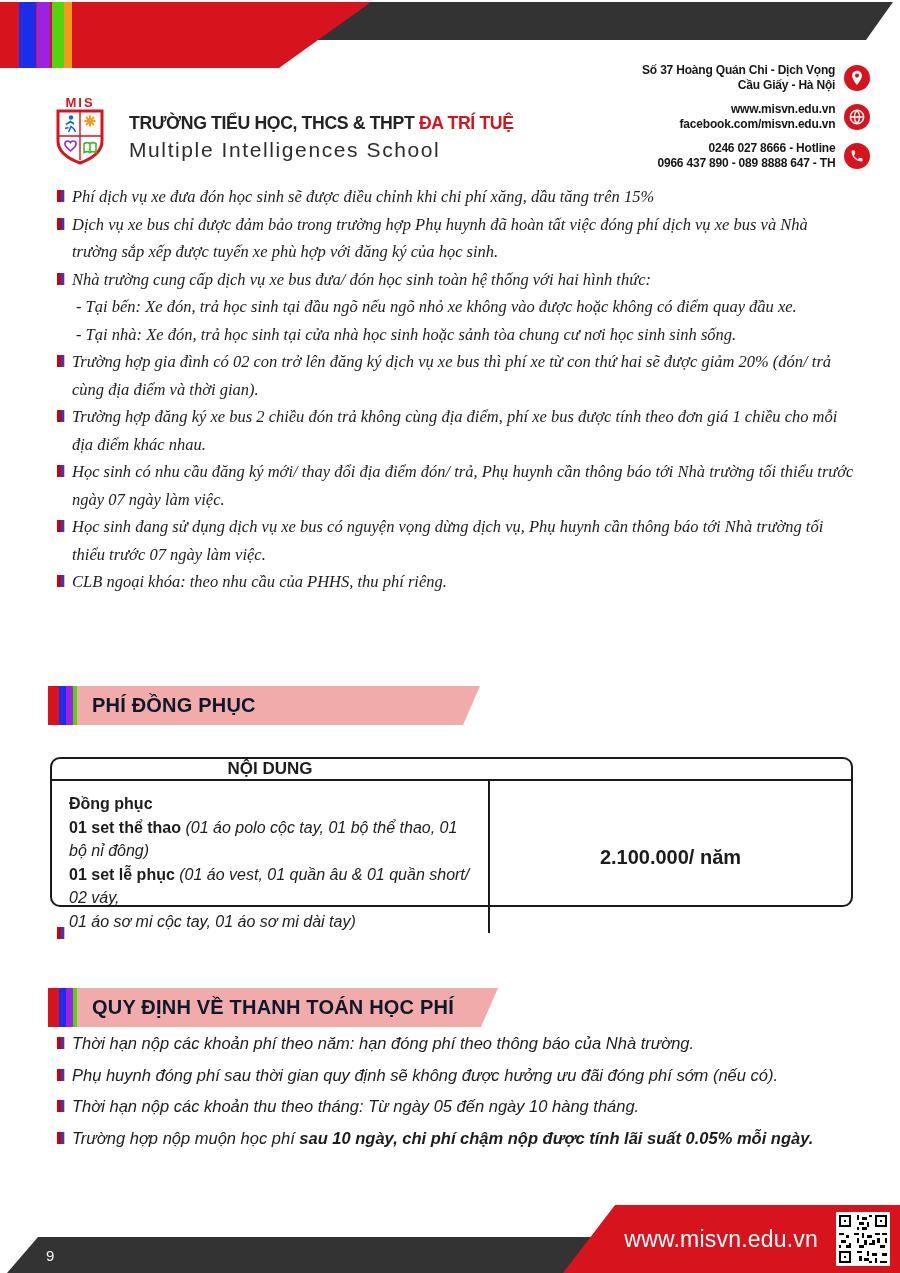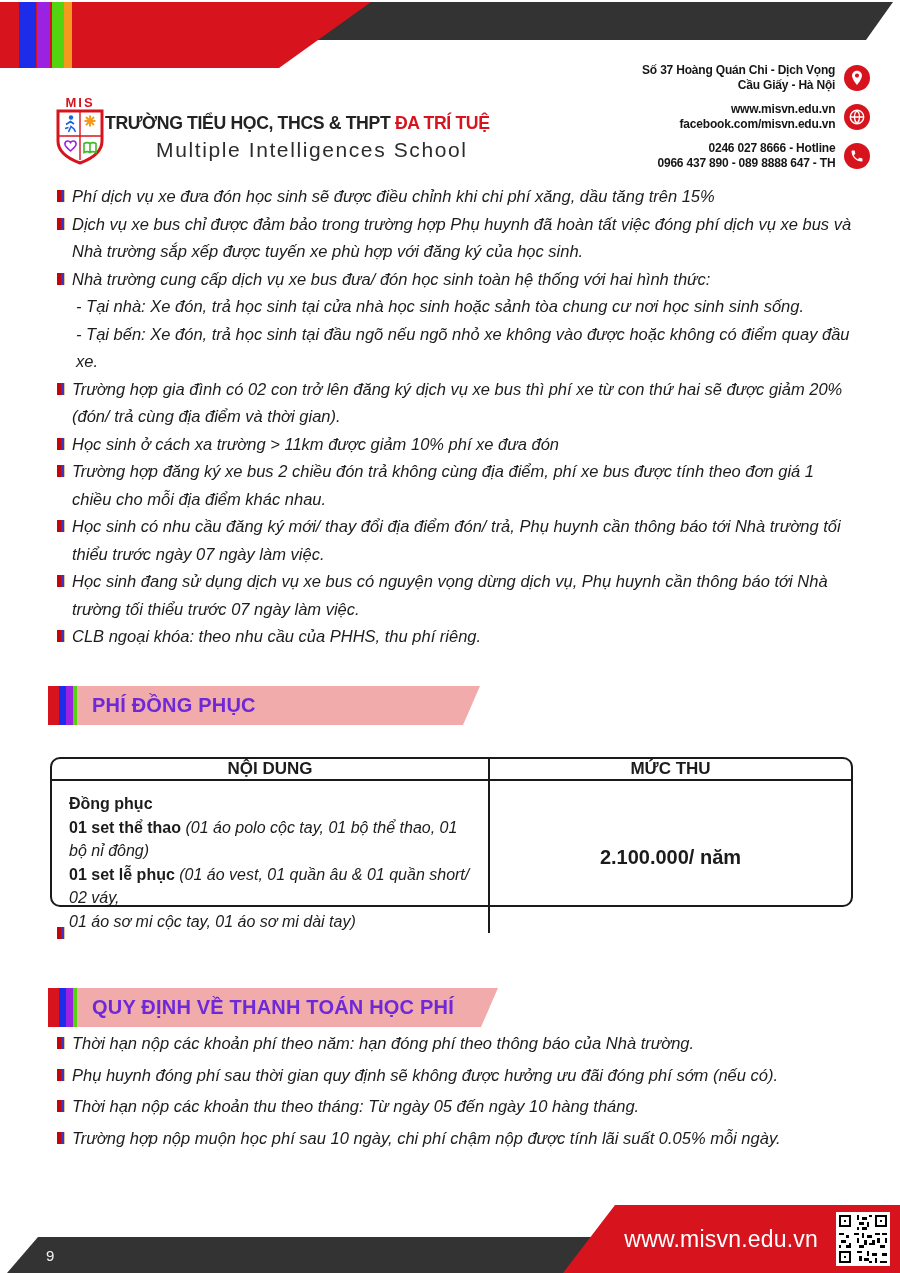--- a/index.html
+++ b/index.html
@@ -12,56 +12,56 @@
   .band-red-top{position:absolute;left:0;top:2px;width:380px;height:66px;background:#d7141e;
     -webkit-clip-path:polygon(0 0,371px 0,279px 100%,0 100%);clip-path:polygon(0 0,371px 0,279px 100%,0 100%);}
   .band-red-top .s{position:absolute;top:0;bottom:0;}
   .s-blue{left:19px;width:17px;background:#1d2ce8;}
   .s-purple{left:37px;width:13px;background:#9b22e0;}
   .s-green{left:52px;width:12px;background:#52d411;}
   .s-orange{left:64px;width:8px;background:#f59a1d;}
 
   
   .logo{position:absolute;left:55px;top:96px;display:flex;}
-  .logo-text{margin-left:0;padding-top:16px;white-space:nowrap;text-align:center;}
+  .logo-text{margin-left:24px;padding-top:16px;white-space:nowrap;}
   .logo-line1{font-size:19px;font-weight:bold;letter-spacing:-0.4px;transform:scaleX(0.93);transform-origin:left;color:#232323;}
   .logo-line1 .hl{color:#d7141e;}
   .logo-line2{margin-top:4px;font-size:21px;letter-spacing:1.6px;color:#2c2c2c;}
 
   
   .contact{position:absolute;top:63px;right:30px;display:flex;flex-direction:column;gap:9px;}
   .c-row{display:flex;align-items:center;justify-content:flex-end;gap:9px;}
   .c-text{text-align:right;font-size:12.5px;line-height:15px;color:#161616;font-weight:bold;
           letter-spacing:-0.2px;transform:scaleX(0.96);transform-origin:right;}
   .c-icon{width:26px;height:26px;flex:0 0 26px;}
 
   
   .notes{position:absolute;left:57px;width:800px;}
   .note{position:relative;padding-left:15px;font-style:italic;font-size:16.5px;line-height:27.5px;margin:0;}
   .note .bullet{position:absolute;left:0;top:7px;width:8px;height:12px;
     background:linear-gradient(90deg,#c40508 0 55%,#3b35c9 55% 85%,#d8c49a 85% 100%);}
   .note.type-sub{padding-left:19px;}
-  .note .b{font-weight:normal;}
-  .notes-bus{top:183px;}
+  .note .b{font-weight:bold;}
+  .notes-bus{top:183px;font-family:Liberation Serif, serif;}
   .notes-uniform{top:920px;}
   .notes-uniform .note{margin-bottom:3px;}
   .notes-payment{top:1030px;}
   .notes-payment .note{margin-bottom:4px;}
 
   
   .banner{position:absolute;left:48px;height:39px;}
   .banner .s{position:absolute;top:0;bottom:0;}
   .b-red{left:0;width:11px;background:#d7141e;}
   .b-blue{left:11px;width:7px;background:#1d2ce8;}
   .b-purple{left:18px;width:7px;background:#9b22e0;}
   .b-green{left:25px;width:4px;background:#52d411;}
   .banner .pink{position:absolute;left:29px;right:0;top:0;bottom:0;background:#f1abab;
     -webkit-clip-path:polygon(0 0,100% 0,calc(100% - 17px) 100%,0 100%);clip-path:polygon(0 0,100% 0,calc(100% - 17px) 100%,0 100%);
     display:flex;align-items:center;}
-  .banner .pink span{padding-left:15px;font-size:20px;font-weight:bold;color:#6d28d9;letter-spacing:0.2px;}
+  .banner .pink span{padding-left:15px;font-size:20px;font-weight:bold;color:#0f172a;letter-spacing:0.2px;}
   .banner-uniform{top:686px;width:432px;}
   .banner-payment{top:988px;width:450px;}
 
   
   .unit-note{position:absolute;top:731px;right:47px;font-style:italic;font-size:16.5px;color:#1c1c1c;}
 
   
   .fee-table{position:absolute;left:50px;top:757px;width:803px;height:150px;border:2.5px solid #1a1a1a;
     border-radius:10px;box-sizing:border-box;display:flex;flex-direction:column;}
   .ft-head{display:flex;height:38px;border-bottom:2px solid #1a1a1a;font-weight:bold;font-size:17px;}
@@ -165,34 +165,31 @@
 
       <div class="note type-bullet">
         <span class="bullet"></span><span class="note-text">Dịch vụ xe bus chỉ được đảm bảo trong trường hợp Phụ huynh đã hoàn tất việc đóng phí dịch vụ xe bus và Nhà trường sắp xếp được tuyến xe phù hợp với đăng ký của học sinh.</span><span class="b"></span>
       </div>
 
       <div class="note type-bullet">
         <span class="bullet"></span><span class="note-text">Nhà trường cung cấp dịch vụ xe bus đưa/ đón học sinh toàn hệ thống với hai hình thức:</span><span class="b"></span>
       </div>
 
       <div class="note type-sub">
+        <span class="note-text">- Tại bến: Xe đón, trả học sinh tại đầu ngõ nếu ngõ nhỏ xe không vào được hoặc không có điểm quay đầu xe.</span><span class="b"></span>
+      </div>
+
+      <div class="note type-sub">
         <span class="note-text">- Tại nhà: Xe đón, trả học sinh tại cửa nhà học sinh hoặc sảnh tòa chung cư nơi học sinh sinh sống.</span><span class="b"></span>
       </div>
 
-      <div class="note type-sub">
-        <span class="note-text">- Tại bến: Xe đón, trả học sinh tại đầu ngõ nếu ngõ nhỏ xe không vào được hoặc không có điểm quay đầu xe.</span><span class="b"></span>
-      </div>
-
       <div class="note type-bullet">
         <span class="bullet"></span><span class="note-text">Trường hợp gia đình có 02 con trở lên đăng ký dịch vụ xe bus thì phí xe từ con thứ hai sẽ được giảm 20% (đón/ trả cùng địa điểm và thời gian).</span><span class="b"></span>
       </div>
 
-      <div class="note type-bullet">
-        <span class="bullet"></span><span class="note-text">Học sinh ở cách xa trường &gt; 11km được giảm 10% phí xe đưa đón</span><span class="b"></span>
-      </div>
 
       <div class="note type-bullet">
         <span class="bullet"></span><span class="note-text">Trường hợp đăng ký xe bus 2 chiều đón trả không cùng địa điểm, phí xe bus được tính theo đơn giá 1 chiều cho mỗi địa điểm khác nhau.</span><span class="b"></span>
       </div>
 
       <div class="note type-bullet">
         <span class="bullet"></span><span class="note-text">Học sinh có nhu cầu đăng ký mới/ thay đổi địa điểm đón/ trả, Phụ huynh cần thông báo tới Nhà trường tối thiểu trước ngày 07 ngày làm việc.</span><span class="b"></span>
       </div>
 
       <div class="note type-bullet">
@@ -212,21 +209,20 @@
     <div class="s b-green"></div>
     <div class="pink">
         <span>PHÍ ĐỒNG PHỤC</span>
       </div>
   </div>
 
 
   <div class="fee-table">
     <div class="ft-head">
       <div class="ft-col-l">NỘI DUNG</div>
-      <div class="ft-col-r">MỨC THU</div>
     </div>
     <div class="ft-body">
       <div class="ft-col-l">
         <div class="ft-bold">Đồng phục</div>
         <div><span class="ft-bold">01 set thể thao </span><span class="ft-it">(01 áo polo cộc tay, 01 bộ thể thao, 01 bộ nỉ đông)</span></div>
         <div><span class="ft-bold">01 set lễ phục </span><span class="ft-it">(01 áo vest, 01 quần âu &amp; 01 quần short/ 02 váy,</span></div>
         <div class="ft-it">01 áo sơ mi cộc tay, 01 áo sơ mi dài tay)</div>
       </div>
       <div class="ft-col-r">2.100.000/ năm</div>
     </div>

